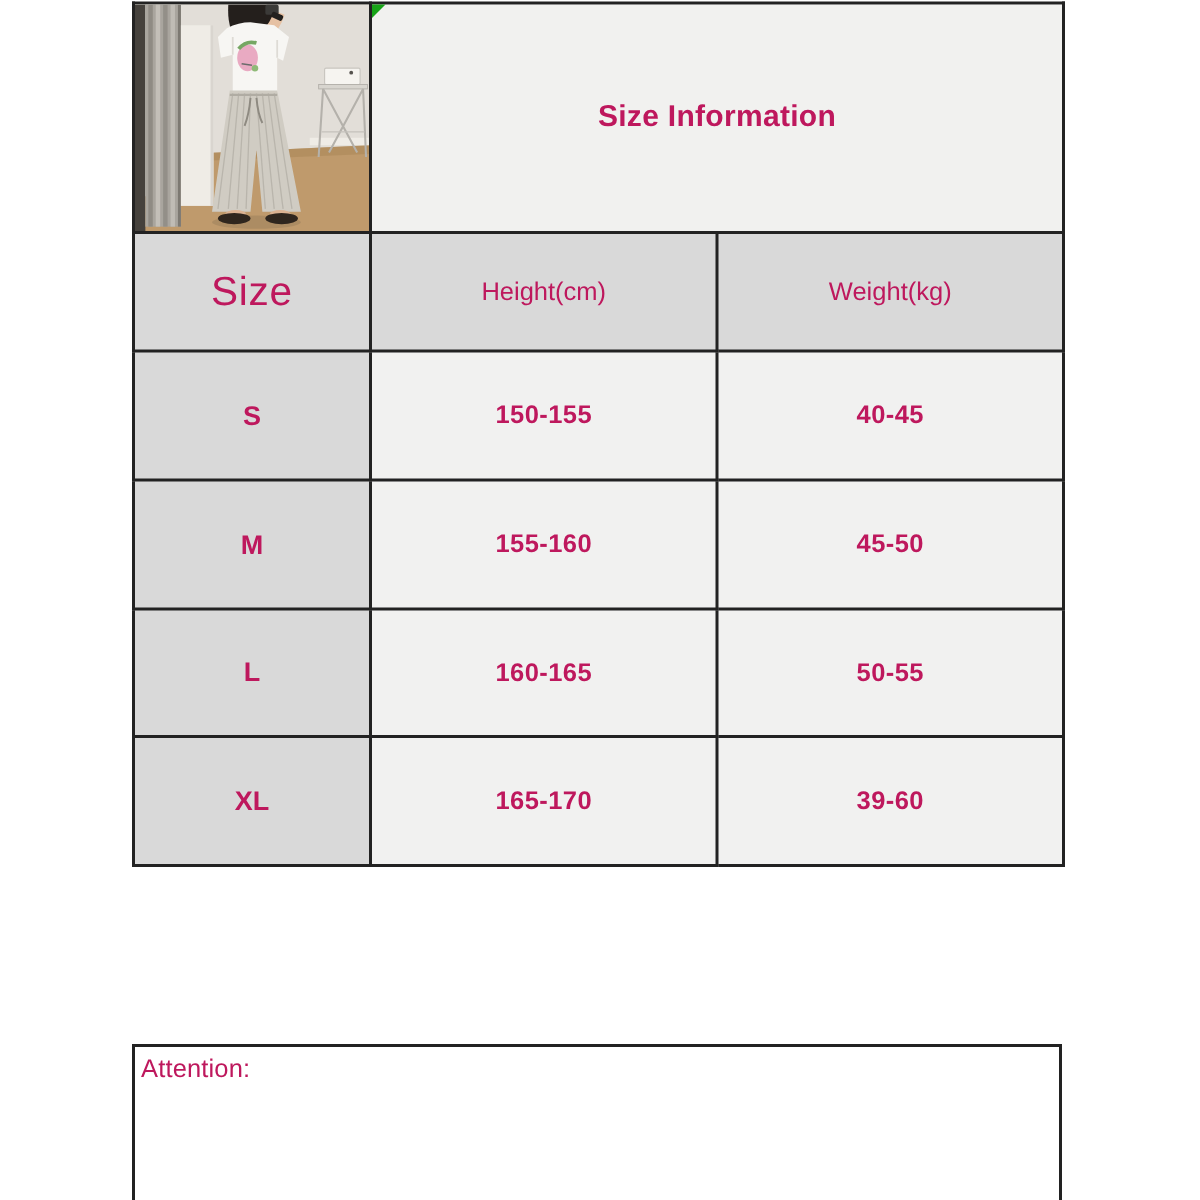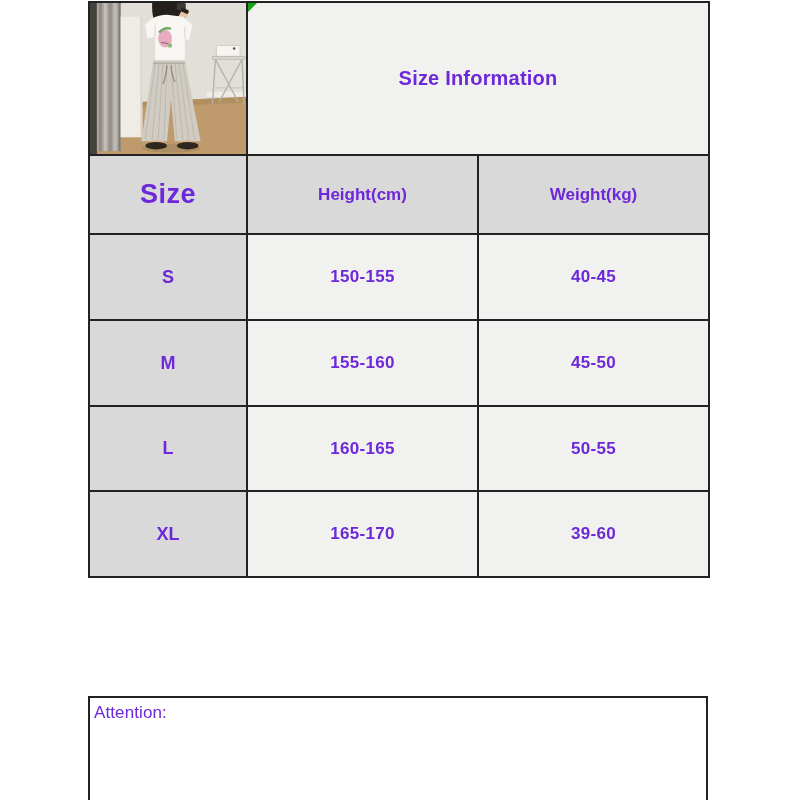--- a/index.html
+++ b/index.html
@@ -1,21 +1,21 @@
 <!DOCTYPE html>
 <html><head>
 <meta charset="utf-8">
 <style>
   html,body{margin:0;padding:0;background:#ffffff;}
   .page{
     position:relative;
     width:800px;height:800px;
     background:#ffffff;
     font-family:"Liberation Sans", sans-serif;
-    color:#6d28d9;
+    color:#be185d;
     overflow:hidden;
   }
   table.size-table{
     position:absolute;left:88px;top:1px;width:620px;
     border-collapse:collapse;table-layout:fixed;
   }
   .size-table td,.size-table th{
     border:2px solid #222222;
     text-align:center;vertical-align:middle;
     padding:0;
@@ -27,21 +27,21 @@
     position:relative;
     font-size:20px;font-weight:bold;
     letter-spacing:0.2px;
   }
   .corner-marker{
     position:absolute;top:0;left:0;
     width:0;height:0;
     border-top:9px solid #17a317;
     border-right:9px solid transparent;
   }
-  .head-row th{background:#d9d9d9;font-weight:bold;font-size:17px;text-align:center;}
+  .head-row th{background:#d9d9d9;font-weight:normal;font-size:17px;text-align:center;}
   th.size-big{font-size:27px;letter-spacing:0.5px;}
   .size-col{background:#d9d9d9;font-weight:bold;font-size:18px;}
   .val{background:#f1f1f0;font-size:17px;font-weight:bold;letter-spacing:0.3px;}
   .attention-box{
     position:absolute;left:88px;top:696px;width:620px;height:133px;
     box-sizing:border-box;
     border:2px solid #222222;
     background:#ffffff;
     padding:2px 4px;
     font-size:17px;line-height:25px;

